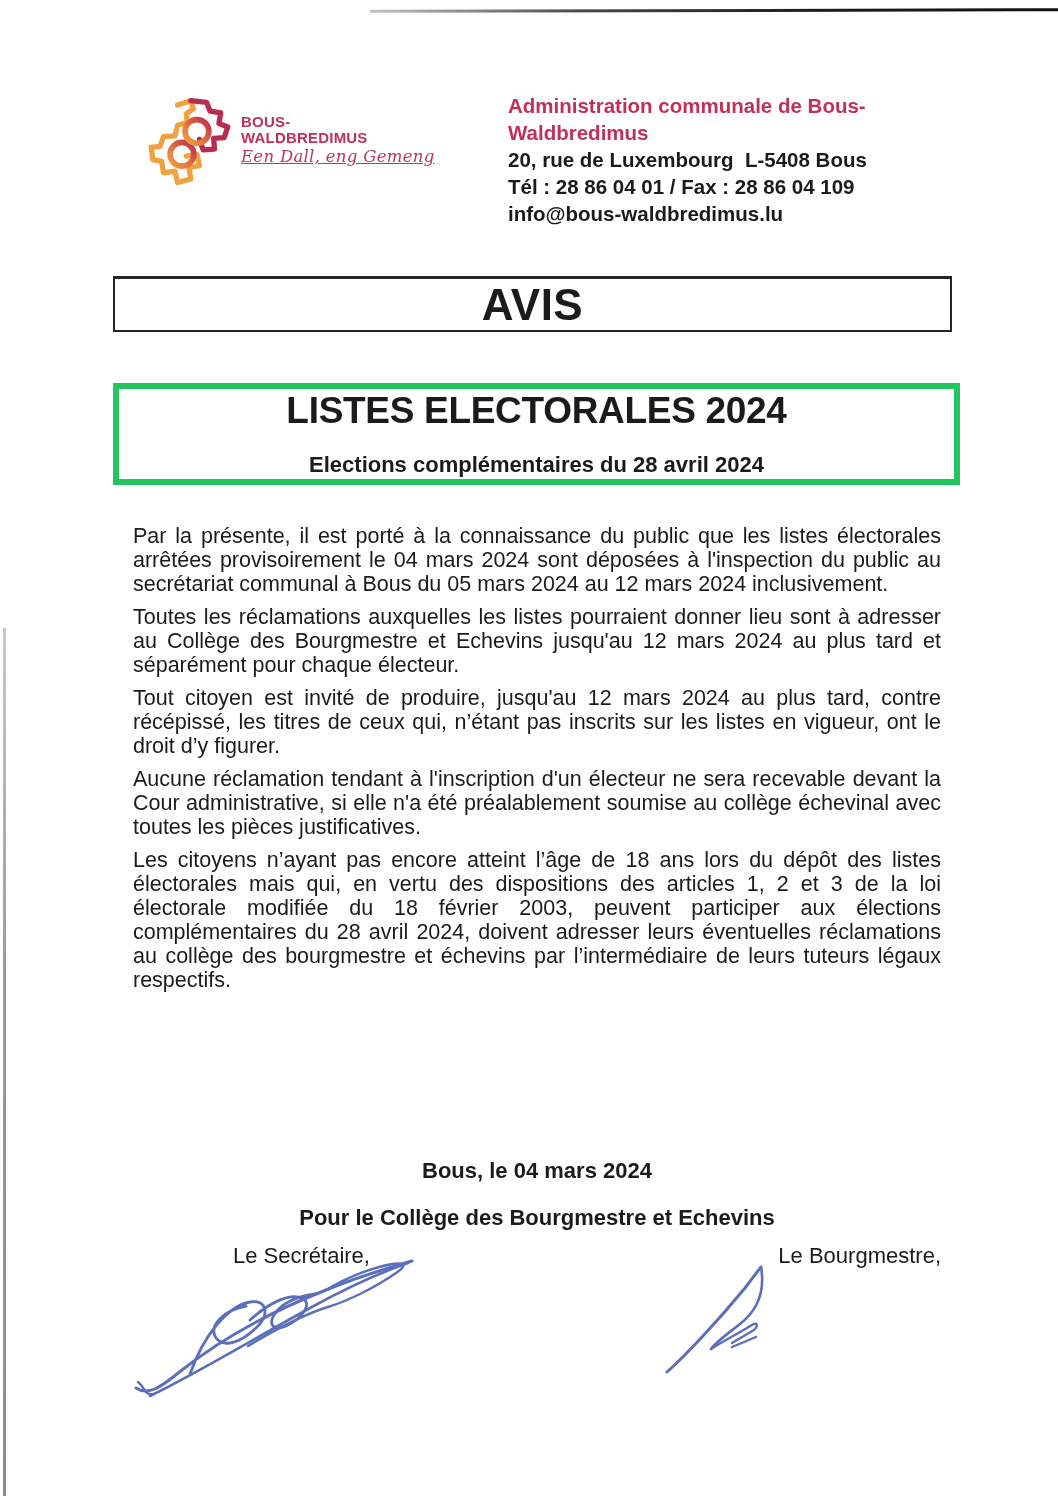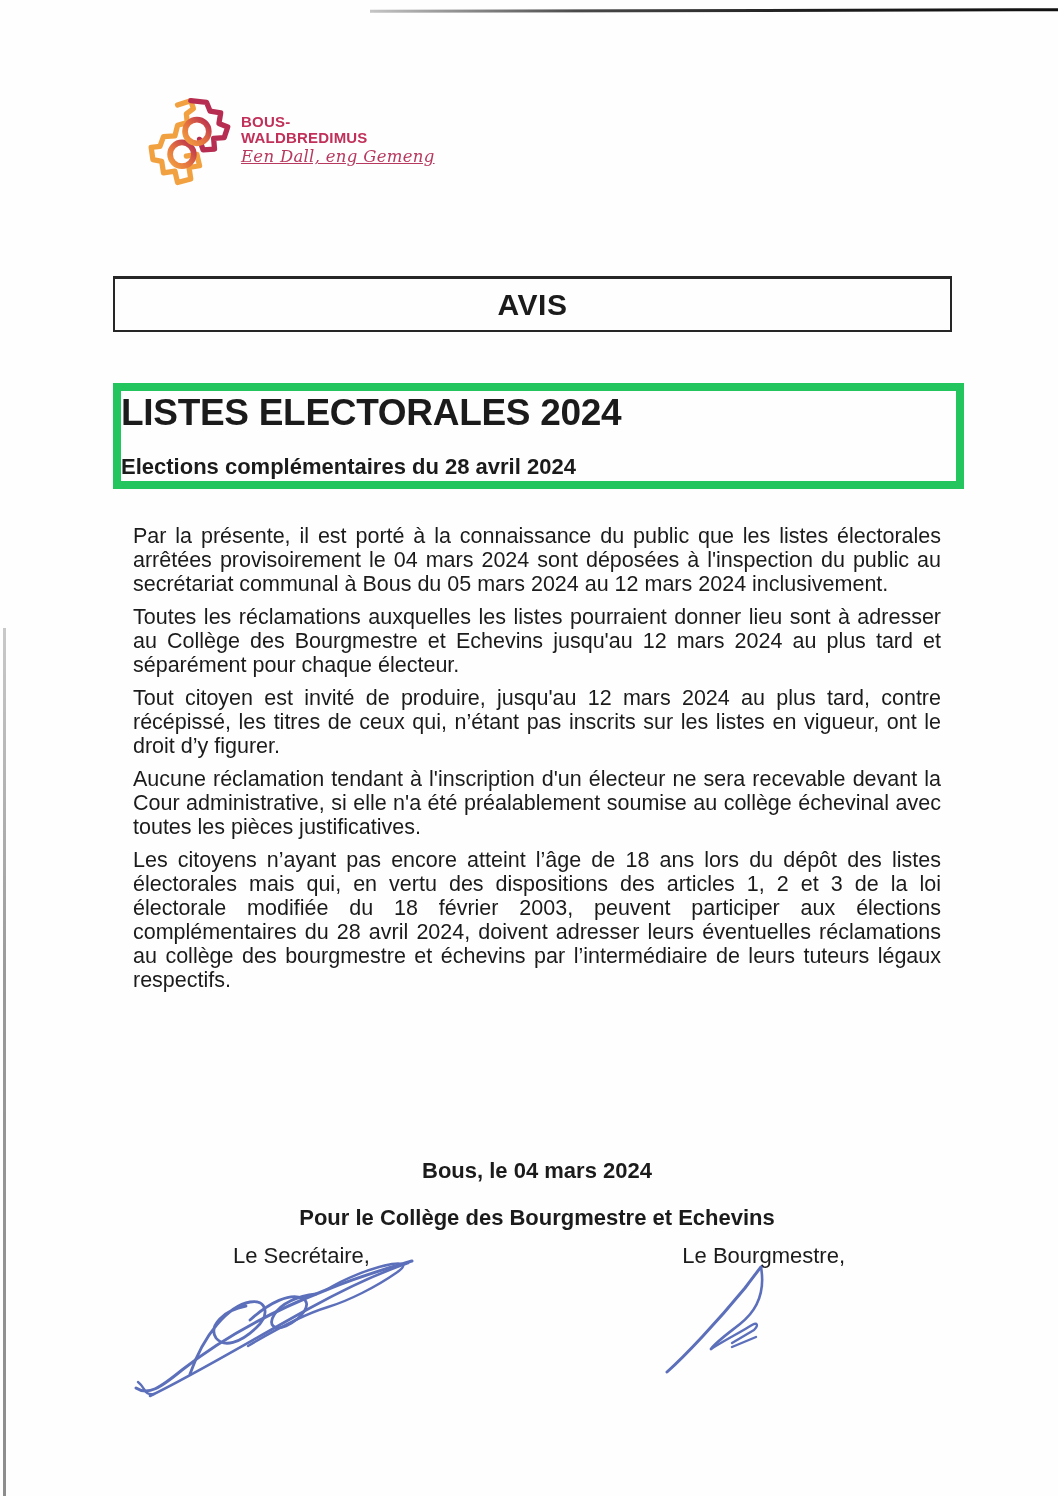--- a/index.html
+++ b/index.html
@@ -30,45 +30,45 @@
   .logo-tagline{font-family:"DejaVu Serif","Liberation Serif",serif;font-style:italic;font-size:16.5px;margin-top:3px;letter-spacing:.3px;text-decoration:underline;}
   .contact{position:absolute;left:508px;top:92px;width:420px;font-weight:bold;font-size:20.5px;line-height:27px;}
   .contact .org{white-space:pre-wrap;}
   .contact .line{color:#1b1b1b;white-space:pre-wrap;}
   
   .avis-box{
     position:absolute;left:113px;top:276px;width:835px;height:51px;
     border:2px solid #262626;border-top-width:3px;
     display:flex;align-items:center;justify-content:center;
   }
-  .avis-title{font-size:30px;font-weight:bold;letter-spacing:.5px;}
+  .avis-title{font-size:44px;font-weight:bold;letter-spacing:.5px;}
   .subject-box{
     position:absolute;left:113px;top:383px;width:835px;height:90px;
-    border:8px solid #22c55e;
-    display:flex;flex-direction:column;align-items:flex-start;justify-content:center;
+    border:6px solid #22c55e;
+    display:flex;flex-direction:column;align-items:center;justify-content:center;
   }
   .subject-title{font-size:37px;font-weight:bold;letter-spacing:-.3px;}
   .subject-subtitle{font-size:22px;font-weight:bold;margin-top:20px;}
   
   .body-text{position:absolute;left:133px;top:524px;width:808px;}
   .body-text p{
     margin:0 0 9px 0;
     font-size:21.5px;line-height:24px;
     text-align:justify;
   }
   .closing{position:absolute;left:133px;top:1158px;width:808px;text-align:center;font-size:22px;font-weight:bold;}
   .closing .place-date{margin:0;}
   .closing .on-behalf{margin:21px 0 0 0;}
   .signatories{
     position:absolute;left:133px;top:1243px;width:808px;
     display:flex;justify-content:space-between;
     font-size:22px;
   }
   .signatory-left{margin-left:100px;}
-  .signatory-right{margin-right:96px;}
+  .signatory-right{}
   .sig-left-svg{position:absolute;left:128px;top:1256px;width:300px;height:150px;}
   .sig-right-svg{position:absolute;left:655px;top:1262px;width:150px;height:122px;}
   .sig-path{fill:none;stroke-linecap:round;stroke-linejoin:round;}
 </style>
 </head>
 <body>
 
 <div class="page">
 
   <div class="scan-line-top"></div>
@@ -91,20 +91,27 @@
       <circle cx="42" cy="66" r="13.5" fill="none" stroke="url(#lg8)" stroke-width="6.5"></circle>
       <circle cx="59" cy="40" r="13.5" fill="none" stroke="url(#lg8)" stroke-width="6.5"></circle>
     </svg>
     <div class="logo-text">
       <div class="logo-line" style="color:#c13059">BOUS-</div>
       <div class="logo-line" style="color:#c13059">WALDBREDIMUS</div>
       <div class="logo-tagline" style="color:#b7395f">Een Dall, eng Gemeng</div>
     </div>
   </div>
 
+  <div class="contact">
+    <div class="org" style="color:#c13059">Administration communale de Bous-</div>
+    <div class="org" style="color:#c13059">Waldbredimus</div>
+    <div class="line">20, rue de Luxembourg&nbsp; L-5408 Bous</div>
+    <div class="line">Tél : 28 86 04 01 / Fax : 28 86 04 109</div>
+    <div class="line">info@bous-waldbredimus.lu</div>
+  </div>
 
   <div class="avis-box">
     <div class="avis-title">AVIS</div>
   </div>
 
   <div class="subject-box">
     <div class="subject-title">LISTES ELECTORALES 2024</div>
     <div class="subject-subtitle">Elections complémentaires du 28 avril 2024</div>
   </div>
 

